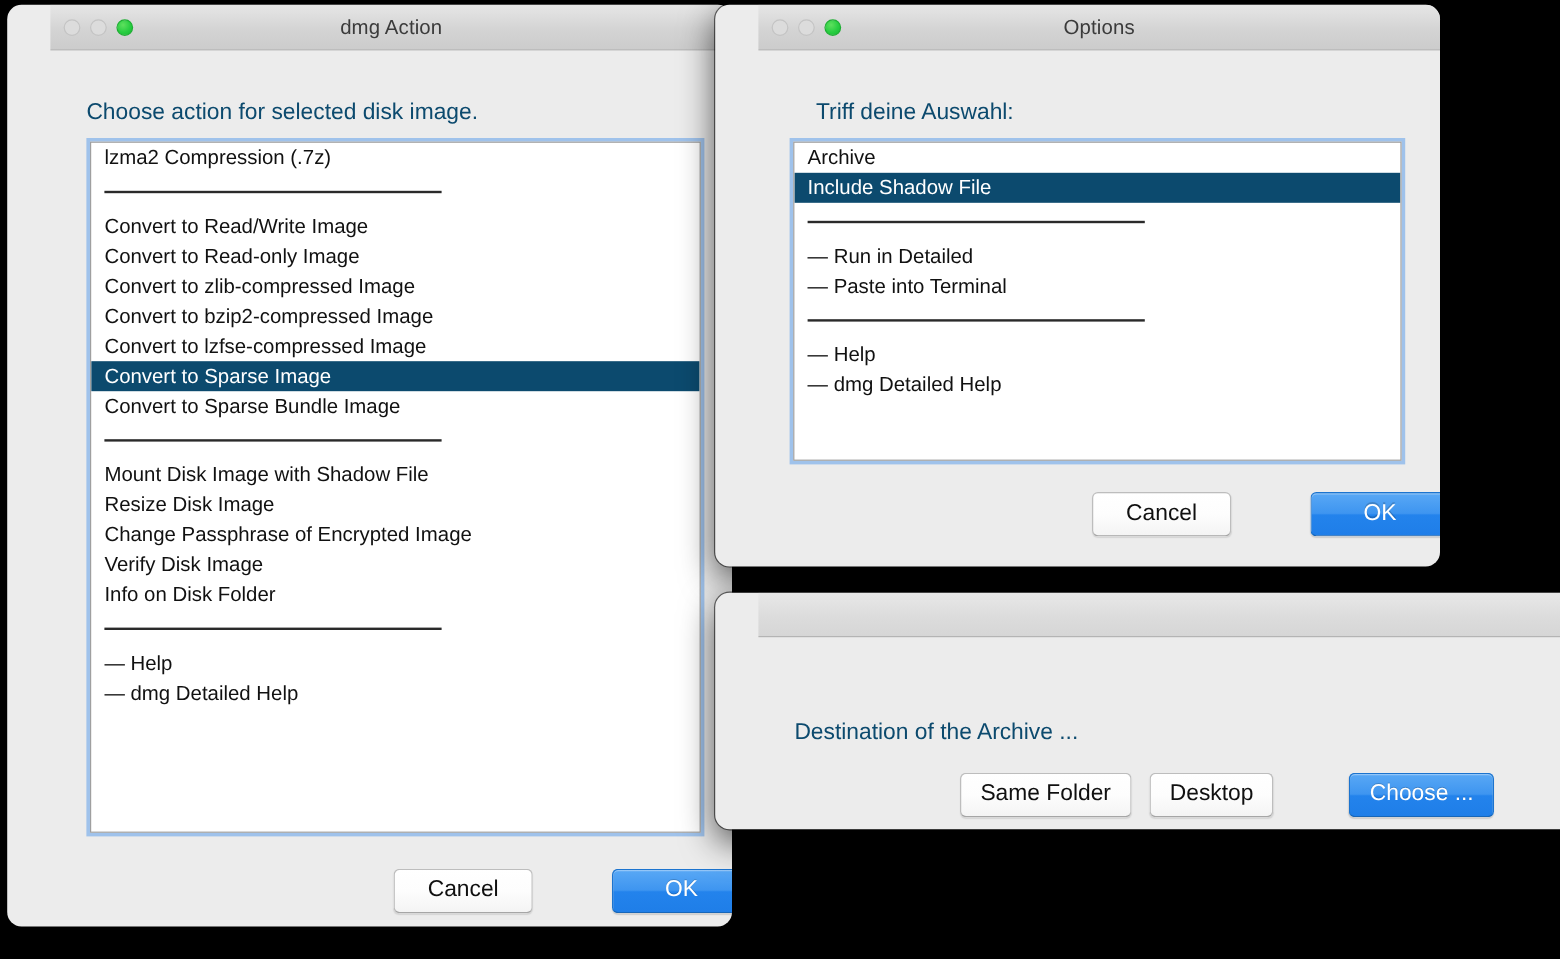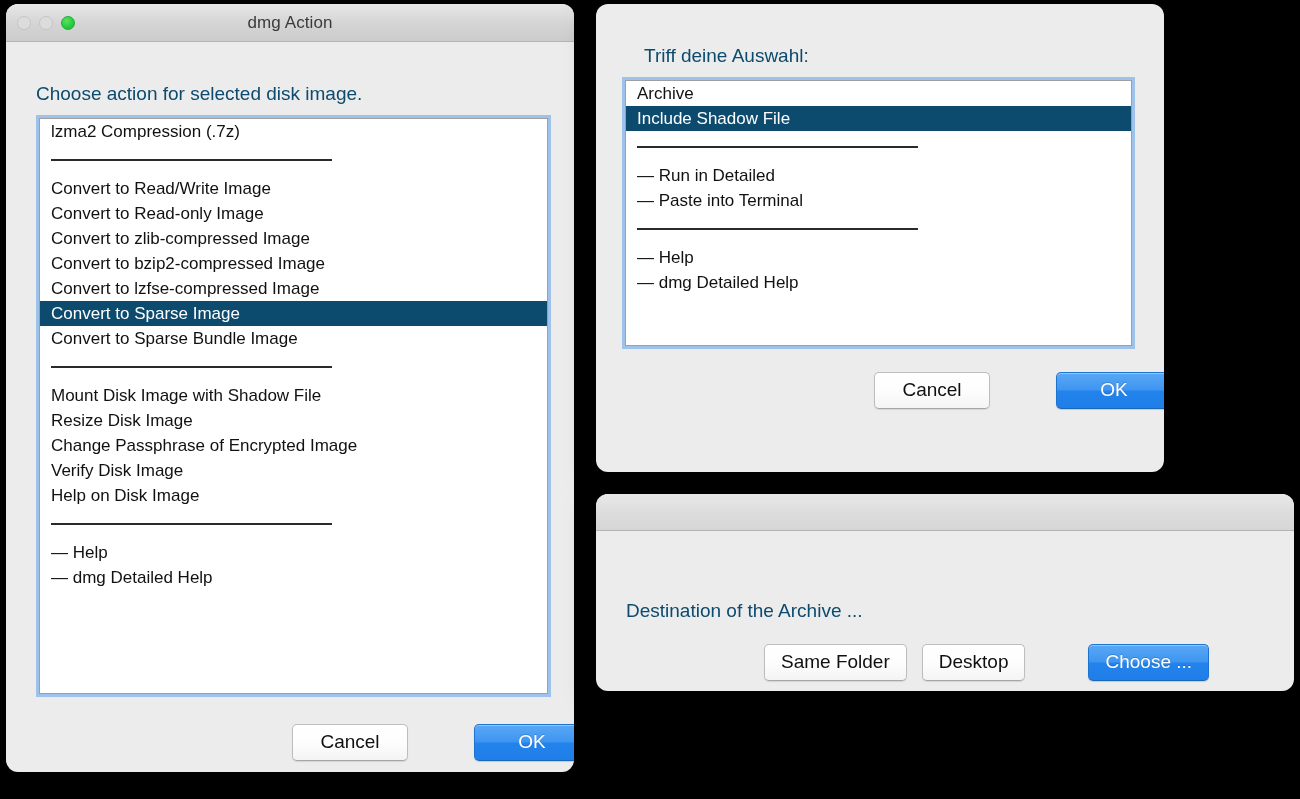--- a/index.html
+++ b/index.html
@@ -16,20 +16,21 @@
     -webkit-font-smoothing: antialiased;
   }
 
   
   .window {
     position: absolute;
     background: #ececec;
     border-radius: 12px;
     overflow: hidden;
     box-shadow: 0 0 0 1px rgba(0,0,0,0.55), 0 10px 28px rgba(0,0,0,0.65);
+    padding-left: 36px;
   }
   .titlebar {
     height: 37px;
     background: linear-gradient(to bottom, #e6e6e6 0%, #d4d4d4 55%, #cccccc 100%);
     border-bottom: 1px solid #b4b4b4;
     position: relative;
     display: flex;
     align-items: center;
   }
   .titlebar.blank {
@@ -170,35 +171,43 @@
         <div class="row">Convert to zlib-compressed Image</div>
         <div class="row">Convert to bzip2-compressed Image</div>
         <div class="row">Convert to lzfse-compressed Image</div>
         <div class="row selected">Convert to Sparse Image</div>
         <div class="row">Convert to Sparse Bundle Image</div>
         <div class="row sep"></div>
         <div class="row">Mount Disk Image with Shadow File</div>
         <div class="row">Resize Disk Image</div>
         <div class="row">Change Passphrase of Encrypted Image</div>
         <div class="row">Verify Disk Image</div>
-        <div class="row">Help on Disk Image</div>
+        <div class="row">Info on Disk Folder</div>
         <div class="row sep"></div>
         <div class="row">— Help</div>
         <div class="row">— dmg Detailed Help</div>
       </div>
 
     <div class="btnrow" style="left:286px; top:682px; gap:18px;">
       <button class="btn" style="width:116px;">Cancel</button>
       <button class="btn primary" style="width:116px;">OK</button>
     </div>
   </div>
 </div>
 
 <div class="window" style="left:596px; top:4px; width:568px; height:468px;">
 
+  <div class="titlebar">
+    <div class="traffic">
+      <span class="light disabled"></span>
+      <span class="light disabled"></span>
+      <span class="light green"></span>
+    </div>
+    <div class="win-title">Options</div>
+  </div>
 
   <div class="body-pad">
     <div class="prompt" style="left:48px; top:41px;">Triff deine Auswahl:</div>
 
     <div class="listbox" style="left:29px; top:76px; width:507px; height:266px;" id="options-list">
         <div class="row">Archive</div>
         <div class="row selected">Include Shadow File</div>
         <div class="row sep"></div>
         <div class="row">— Run in Detailed</div>
         <div class="row">— Paste into Terminal</div>

